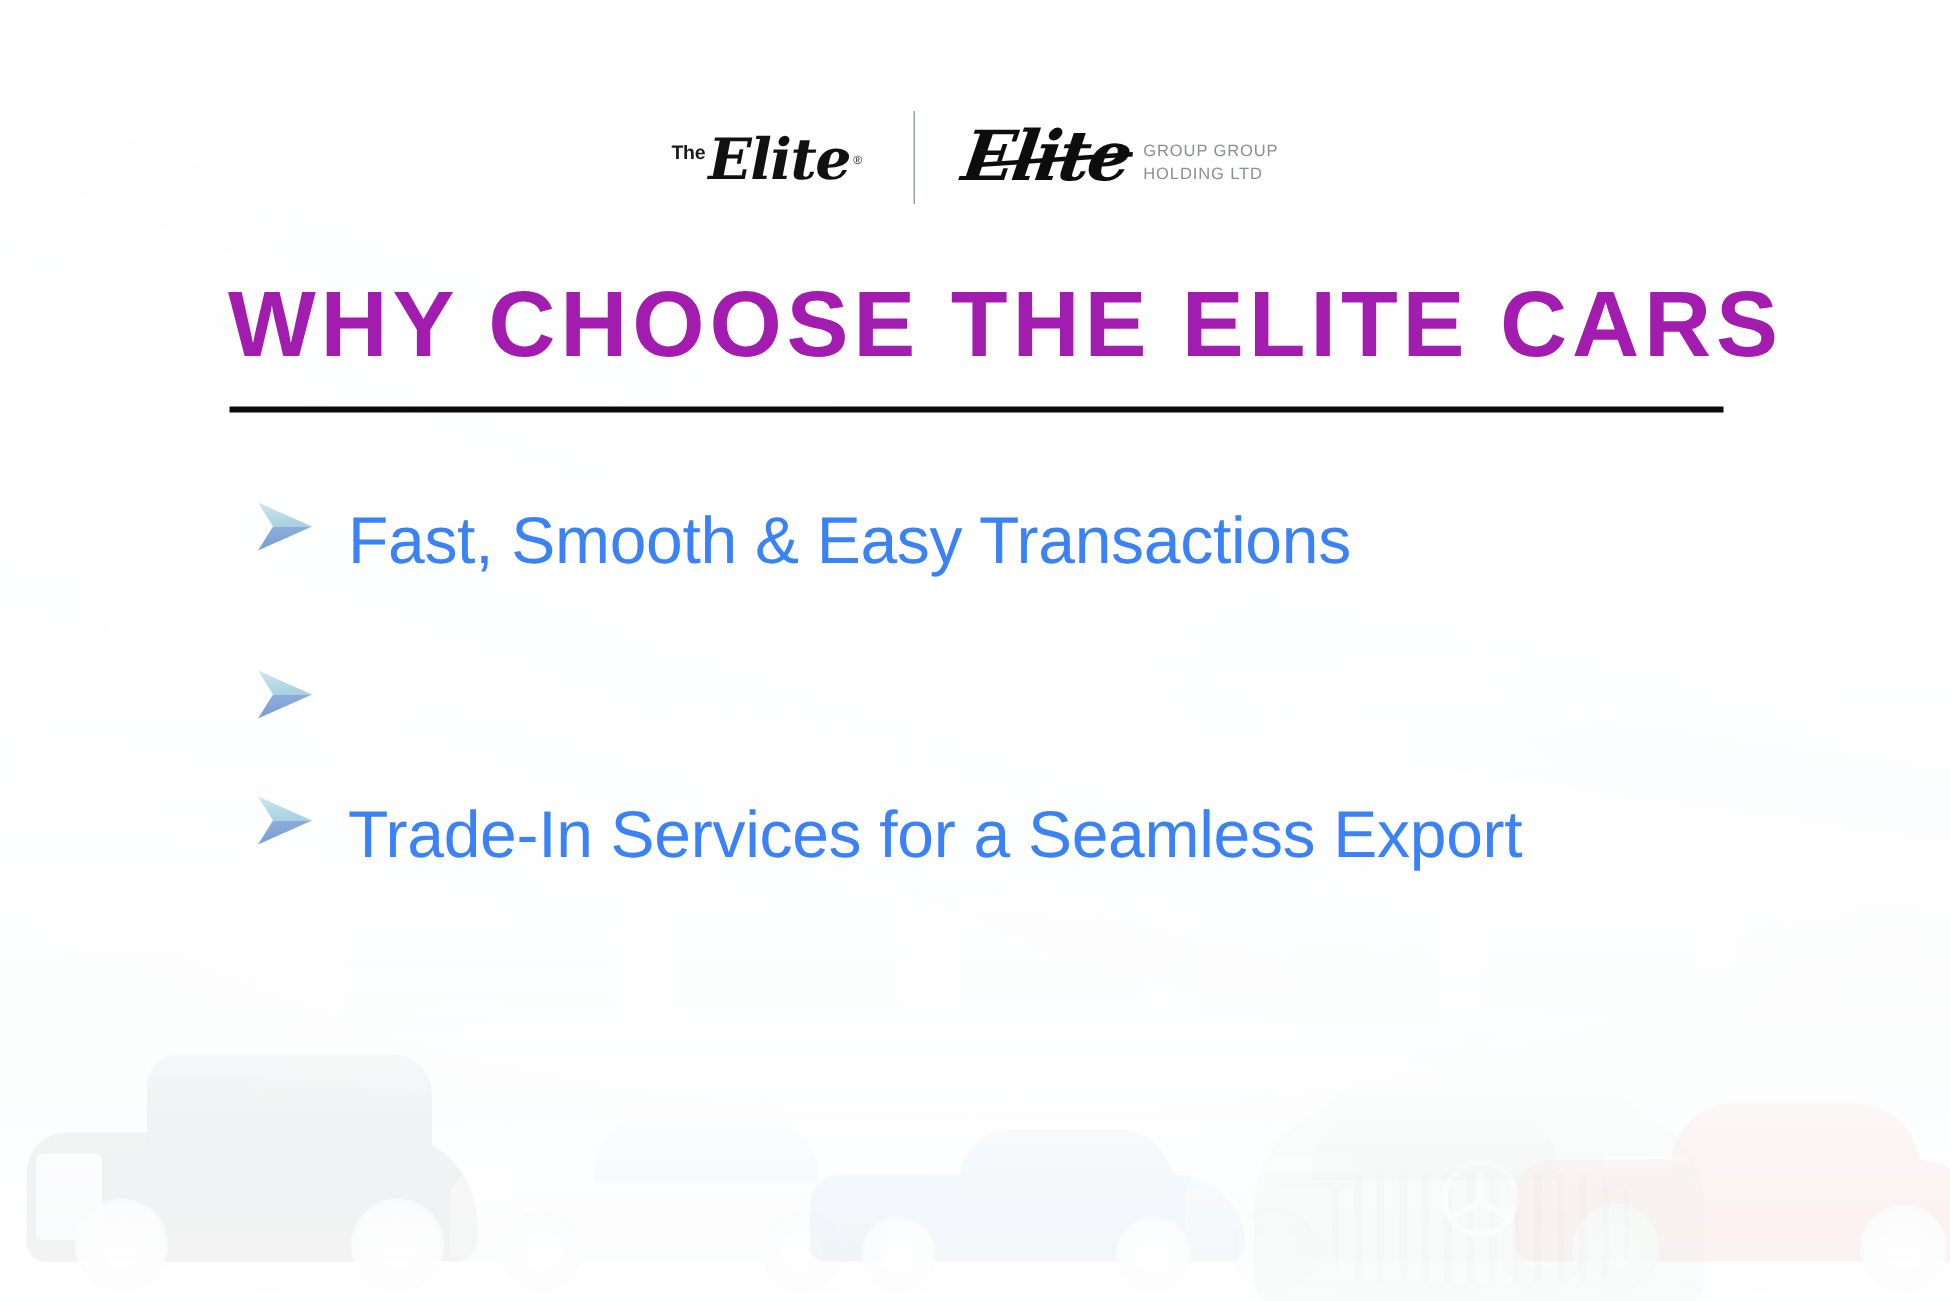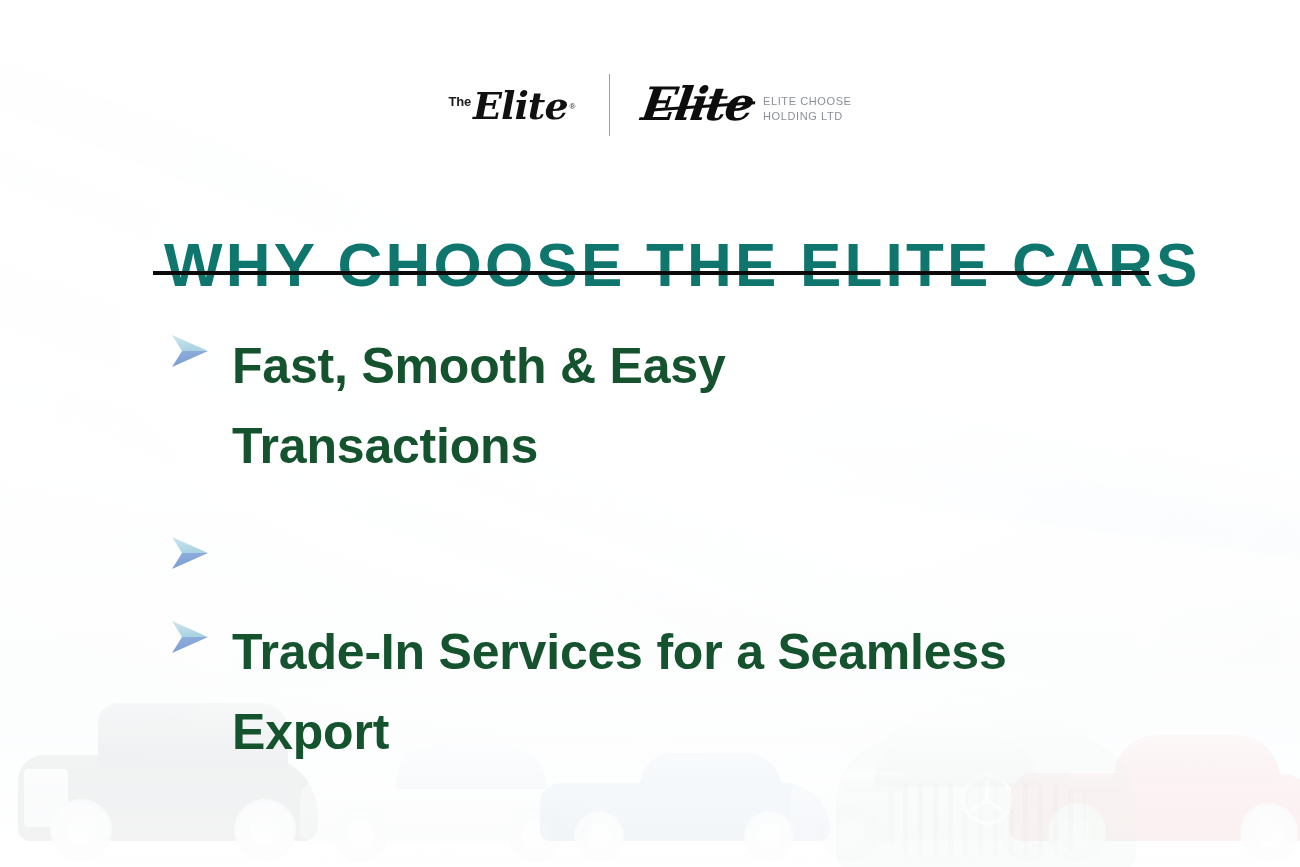--- a/index.html
+++ b/index.html
@@ -273,30 +273,29 @@
   .logo-right .corp {
     display:flex; flex-direction:column;
     font-family:"Liberation Sans", sans-serif;
     font-size:11px; font-weight:500; color:#8b8f94;
     letter-spacing:.6px; line-height:1.32;
     transform:translateY(4px);
   }
 
   
   .headline {
-    position:absolute; top:185px; left:164px; right:152px;
+    position:absolute; top:185px; left:152px; right:152px;
     text-align:center;
     font-family:"Liberation Sans", sans-serif;
     font-weight:700;
     font-size:62px;
     letter-spacing:3.2px;
-    color:#0f766e;
+    color:#a21caf;
     line-height:1.04;
     white-space:nowrap;
-    margin-top:48px;
   }
 
   .rule {
     position:absolute; top:271px; left:153px; width:996px; height:4px;
     background:#0a0a0a;
   }
 
   
   .bullets {
     position:absolute; top:326px; left:170px; right:120px;
@@ -308,25 +307,25 @@
   .bullet:last-child { margin-bottom:0; }
 
   .arrow {
     flex:0 0 auto;
     width:40px; height:34px;
     margin-top:8px; margin-right:22px;
   }
 
   .bullet-text {
     font-family:"Liberation Sans", sans-serif;
-    font-weight:700;
-    font-size:50px;
+    font-weight:400;
+    font-size:44px;
     line-height:1.6;
     letter-spacing:-.2px;
-    color:#14532d;
+    color:#3b82f6;
     max-width:800px;
   }
 </style>
 </head>
 <body>
 
 <div id="slide">
 
   <div class="bg-layer">
     <div class="bg-room"></div>
@@ -419,21 +418,21 @@
         <span class="elite">Elite</span>
         <span class="cars">Cars</span>
         <span class="reg">®</span>
       </div>
 
       <div class="logo-divider"></div>
 
       <div class="logo-right">
         <span class="mark">Elite</span>
         <span class="corp">
-          <span>ELITE CHOOSE</span>
+          <span>GROUP GROUP</span>
           <span>HOLDING LTD</span>
         </span>
       </div>
 
     </div>
 
     <h1 class="headline">WHY CHOOSE THE ELITE CARS</h1>
     <div class="rule"></div>
 
     <div class="bullets">

